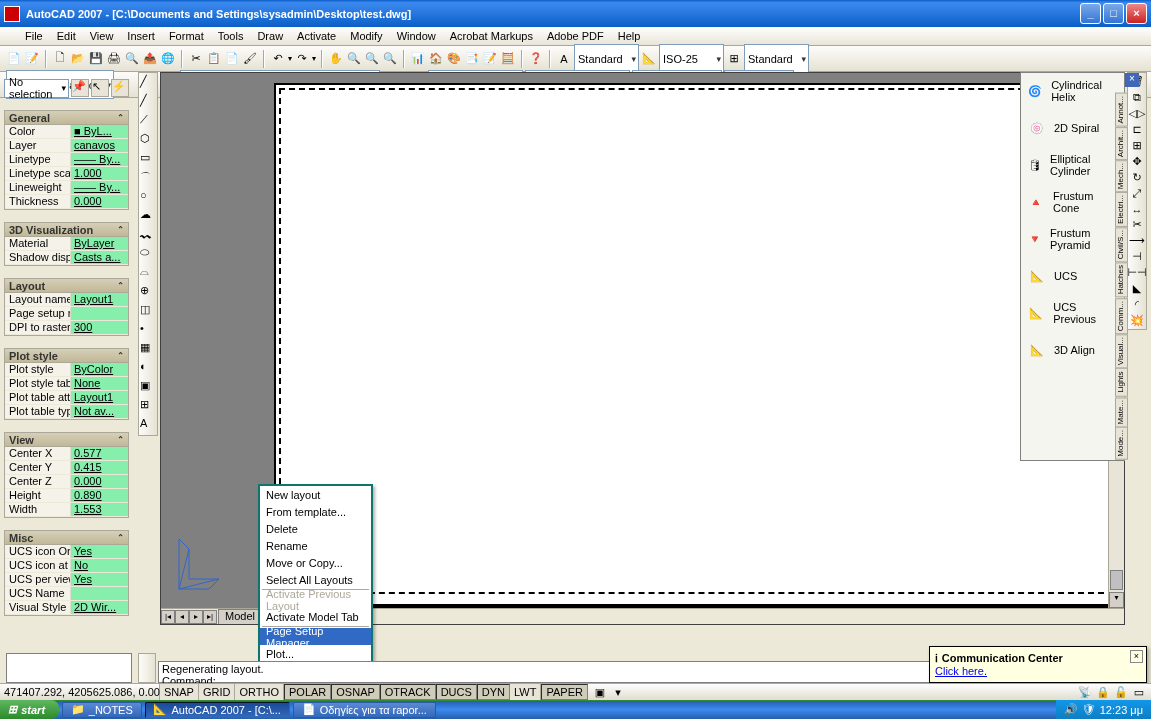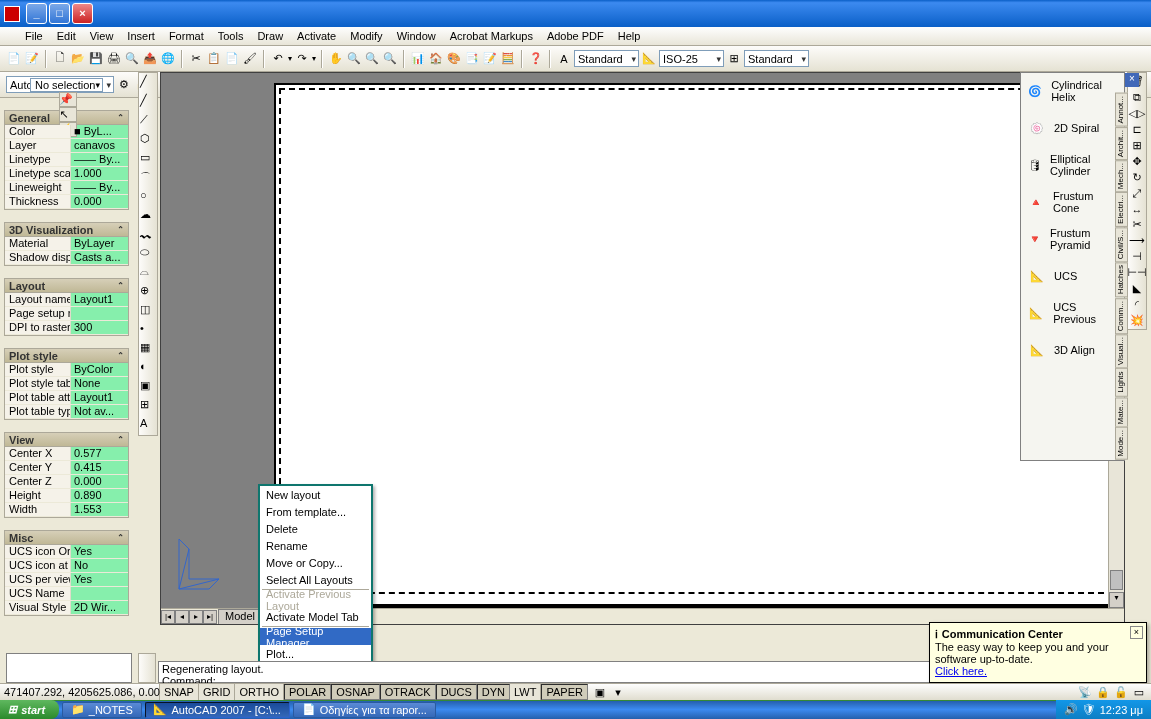--- a/index.html
+++ b/index.html
@@ -15,38 +15,38 @@
 .titlebar .close { background:linear-gradient(to bottom,#e88,#c22); }
 
 
 .menubar { height:19px; background:linear-gradient(to bottom,#fefefe,#e8e5d8); border-bottom:1px solid #aca899; display:flex; align-items:center; padding-left:18px; }
 .menubar .item { padding:2px 7px; cursor:default; }
 
 
 .toolbar-row { height:26px; background:linear-gradient(to bottom,#fdfcfa,#e5e2d3); border-bottom:1px solid #aca899; display:flex; align-items:center; padding:0 6px; gap:2px; }
 .tbtn { width:16px; height:16px; border:1px solid transparent; display:inline-flex; align-items:center; justify-content:center; }
 .sep { width:2px; height:18px; border-left:1px solid #aca899; border-right:1px solid #fff; margin:0 3px; }
-.combo { height:17px; border:1px solid #7f9db9; background:#fff; padding:0 3px; display:inline-flex; align-items:center; position:relative; }
+.combo { height:29px; border:1px solid #7f9db9; background:#fff; padding:0 3px; display:inline-flex; align-items:center; position:relative; }
 .combo::after { content:"▾"; position:absolute; right:2px; font-size:9px; color:#333; }
 .combo.disabled { background:#ece9d8; color:#999; }
 .color-sw { width:10px; height:10px; display:inline-block; margin-right:3px; border:1px solid #000; }
 
 
 .prop-panel { position:absolute; left:4px; top:78px; width:125px; }
-.prop-row { height:20px; display:flex; align-items:center; margin-bottom:3px;flex-direction:column; }
+.prop-row { height:20px; display:flex; align-items:center; margin-bottom:3px; }
 .prop-sel { flex:1; height:19px; border:1px solid #7f9db9; background:#fff; padding-left:4px; display:flex; align-items:center; }
 .prop-sel::after { content:"▾"; margin-left:auto; margin-right:2px; font-size:9px; }
 .prop-btn { width:18px; height:18px; border:1px solid #aca899; margin-left:2px; background:#e8e5d8; }
 .section { margin-top:12px; }
 .sec-head { background:linear-gradient(to bottom,#d6cfb8,#c0b896); height:15px; padding:0 4px; display:flex; align-items:center; font-weight:bold; color:#333; border:1px solid #aca899; }
 .sec-head .arr { margin-left:auto; font-size:8px; }
 .sec-body { background:#86efac; border:1px solid #aca899; border-top:none; }
 .srow { display:flex; height:14px; border-bottom:1px solid #ece9d8; }
 .srow .k { width:66px; padding-left:4px; background:#f5f2e9; border-right:1px solid #e0dccb; white-space:nowrap; overflow:hidden; }
-.srow .v { flex:1; padding-left:3px; white-space:nowrap; overflow:hidden; }
+.srow .v { flex:1; padding-left:3px; white-space:nowrap; overflow:hidden;text-decoration:underline; }
 
 
 .vtoolbar { position:absolute; left:138px; top:72px; width:20px; background:linear-gradient(to right,#fdfcfa,#e5e2d3); border:1px solid #aca899; display:flex; flex-direction:column; align-items:center; padding:2px 0; gap:3px; }
 .vtoolbar .vbtn { width:16px; height:16px; }
 .vtoolbar-r { position:absolute; right:4px; top:72px; width:20px; background:linear-gradient(to right,#fdfcfa,#e5e2d3); border:1px solid #aca899; display:flex; flex-direction:column; align-items:center; padding:2px 0; gap:3px; }
 
 
 .viewport { position:absolute; left:160px; top:72px; right:26px; bottom:94px; background:#808080; border:1px solid #404040; }
 .paper-area { position:absolute; left:113px; top:10px; right:5px; bottom:18px; background:#fff; border:2px solid #000; box-shadow:3px 3px 0 #000; }
 .dash-border { position:absolute; left:3px; top:3px; right:3px; bottom:10px; border:2px dashed #000; }
@@ -96,20 +96,21 @@
 .comm-center { position:absolute; right:4px; bottom:36px; width:218px; background:#ffffe1; border:1px solid #000; padding:3px 5px 5px 5px; box-shadow:2px 2px 4px rgba(0,0,0,.3);}
 .comm-center .ch { display:flex; align-items:center; gap:4px; font-weight:bold;}
 .comm-center .cx { position:absolute; right:3px; top:3px; width:13px; height:13px; border:1px solid #888; text-align:center; line-height:11px; font-size:9px;}
 .comm-center a { color:#0000ee; text-decoration:underline;}
 </style>
 </head>
 <body>
 
 <div class="titlebar">
   <div class="logo"></div>
+  <div class="title">AutoCAD 2007 - [C:\Documents and Settings\sysadmin\Desktop\test.dwg]</div>
   <div class="winbtns">
     <div class="winbtn min">_</div>
     <div class="winbtn max">□</div>
     <div class="winbtn close">×</div>
   </div>
 </div>
 
 <div class="menubar">
   <span class="item">File</span>
   <span class="item">Edit</span>
@@ -488,21 +489,20 @@
   <div>Regenerating layout.</div>
   <div>Command:</div>
 </div>
 
 <div class="comm-center">
   <div class="cx">×</div>
   <div class="ch">
       <span>ℹ</span>
       <span>Communication Center</span>
     </div>
-  <div>The easy way to keep you and your software up-to-date.</div>
   <a href="#">Click here.</a>
 </div>
 
 <div class="statusbar">
   <div class="coord">471407.292, 4205625.086, 0.000</div>
   <div id="status-btns" style="display:flex;height:100%">
       <div class="sbtn">SNAP</div>
       <div class="sbtn">GRID</div>
       <div class="sbtn">ORTHO</div>
       <div class="sbtn on">POLAR</div>

